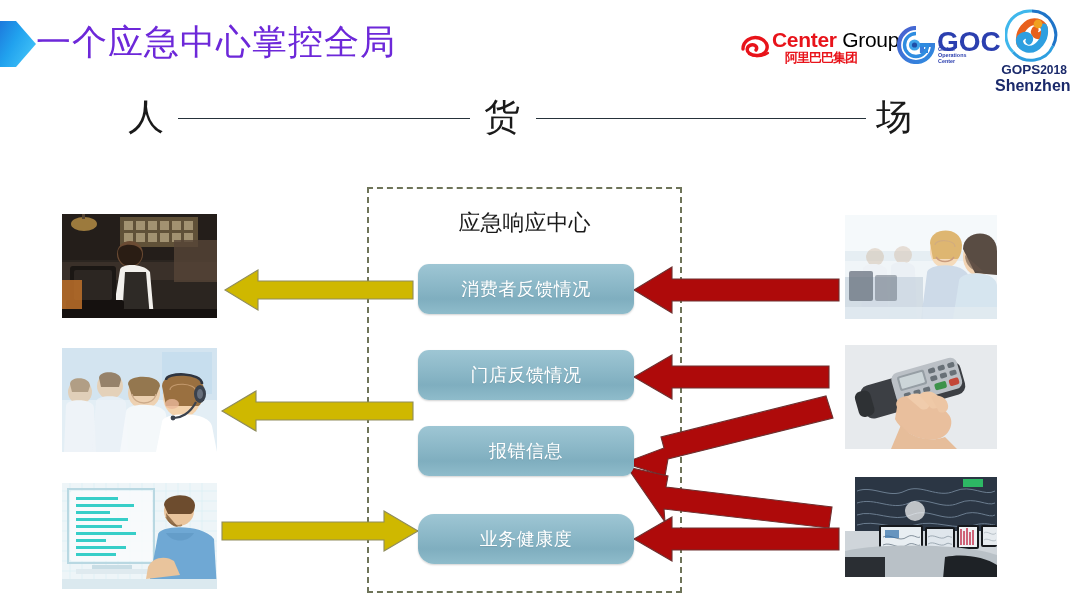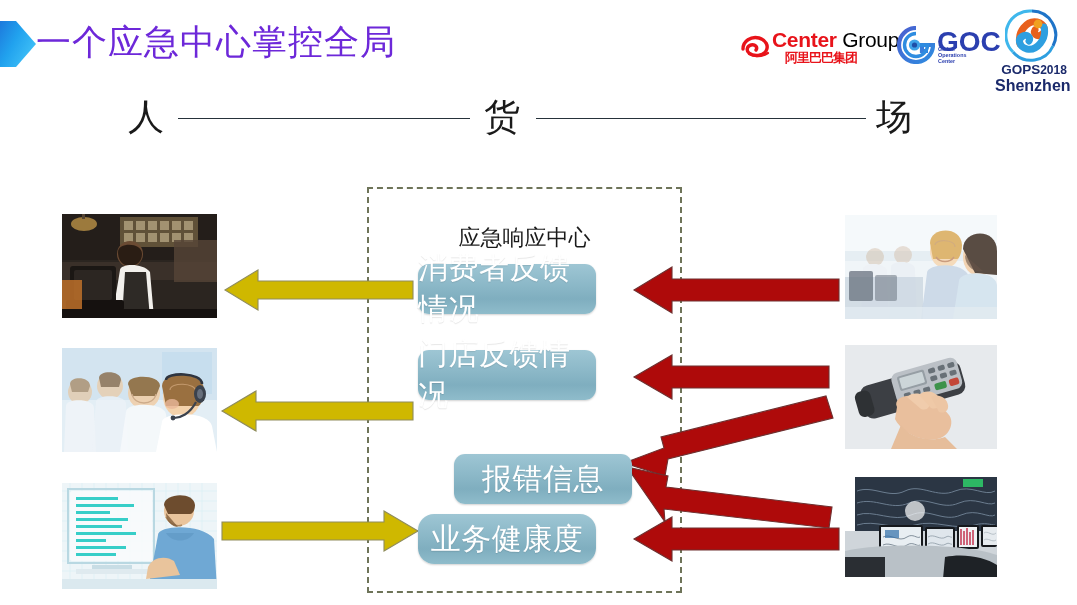--- a/index.html
+++ b/index.html
@@ -176,44 +176,43 @@
   }
   .dashed-title {
     position: absolute;
     left: 367px;
     top: 208px;
     width: 315px;
     text-align: center;
     font-size: 22px;
     color: #1a1a1a;
     white-space: nowrap;
-    margin-top: 15px;
   }
 
   
   .info-box {
     position: absolute;
     left: 418px;
-    width: 178px;
+    width: 216px;
     height: 50px;
     border-radius: 11px;
     background: linear-gradient(180deg, #9EC6D4 0%, #89B6C6 48%, #7FAEBF 70%, #8FBCCB 100%);
     box-shadow: 0 1px 2px rgba(0,0,0,0.18);
     display: flex;
     align-items: center;
     justify-content: center;
     color: #ffffff;
-    font-size: 30px;
+    font-size: 18px;
     letter-spacing: 0.5px;
     z-index: 6;
     text-shadow: 0 1px 1px rgba(0,0,0,0.10);
   }
   .info-box-0 { top: 264px; }
   .info-box-1 { top: 350px; }
-  .info-box-2 { top: 454px; margin-left: 36px; }
+  .info-box-2 { top: 426px; }
   .info-box-3 { top: 514px; border-radius: 16px; }
 
   
   .photo {
     position: absolute;
     overflow: hidden;
     background: #e9edf0;
   }
   .photo svg { display: block; }
 

